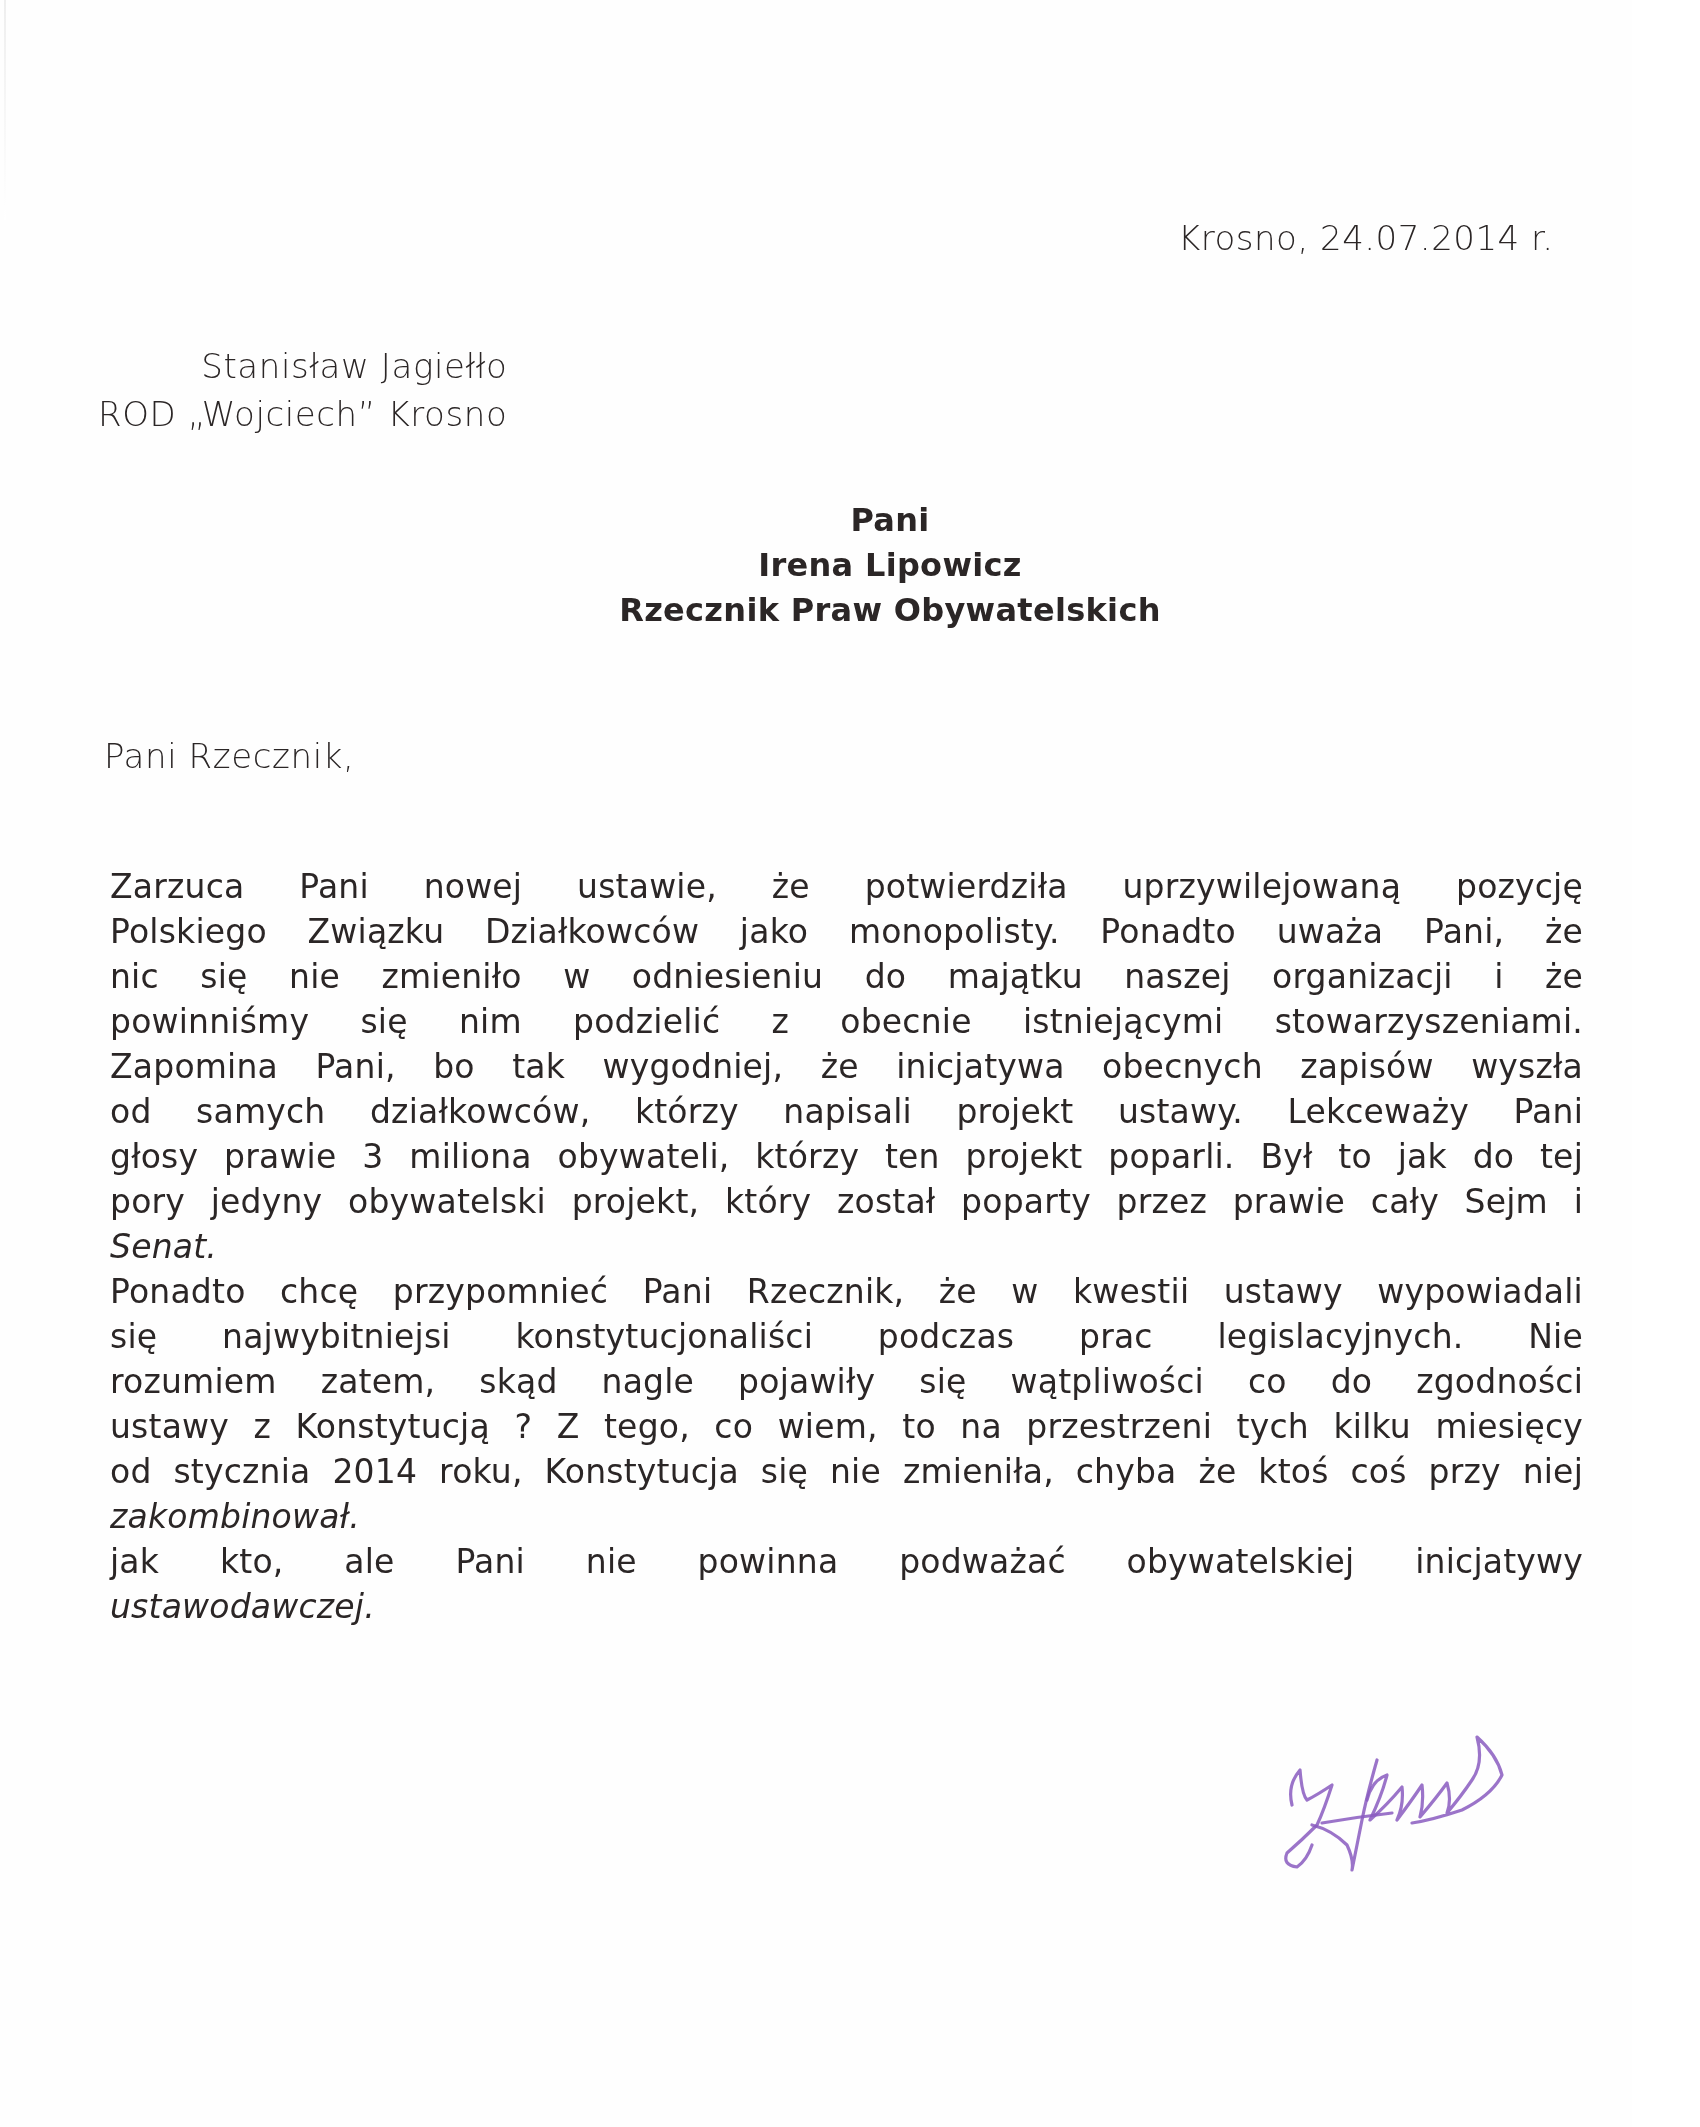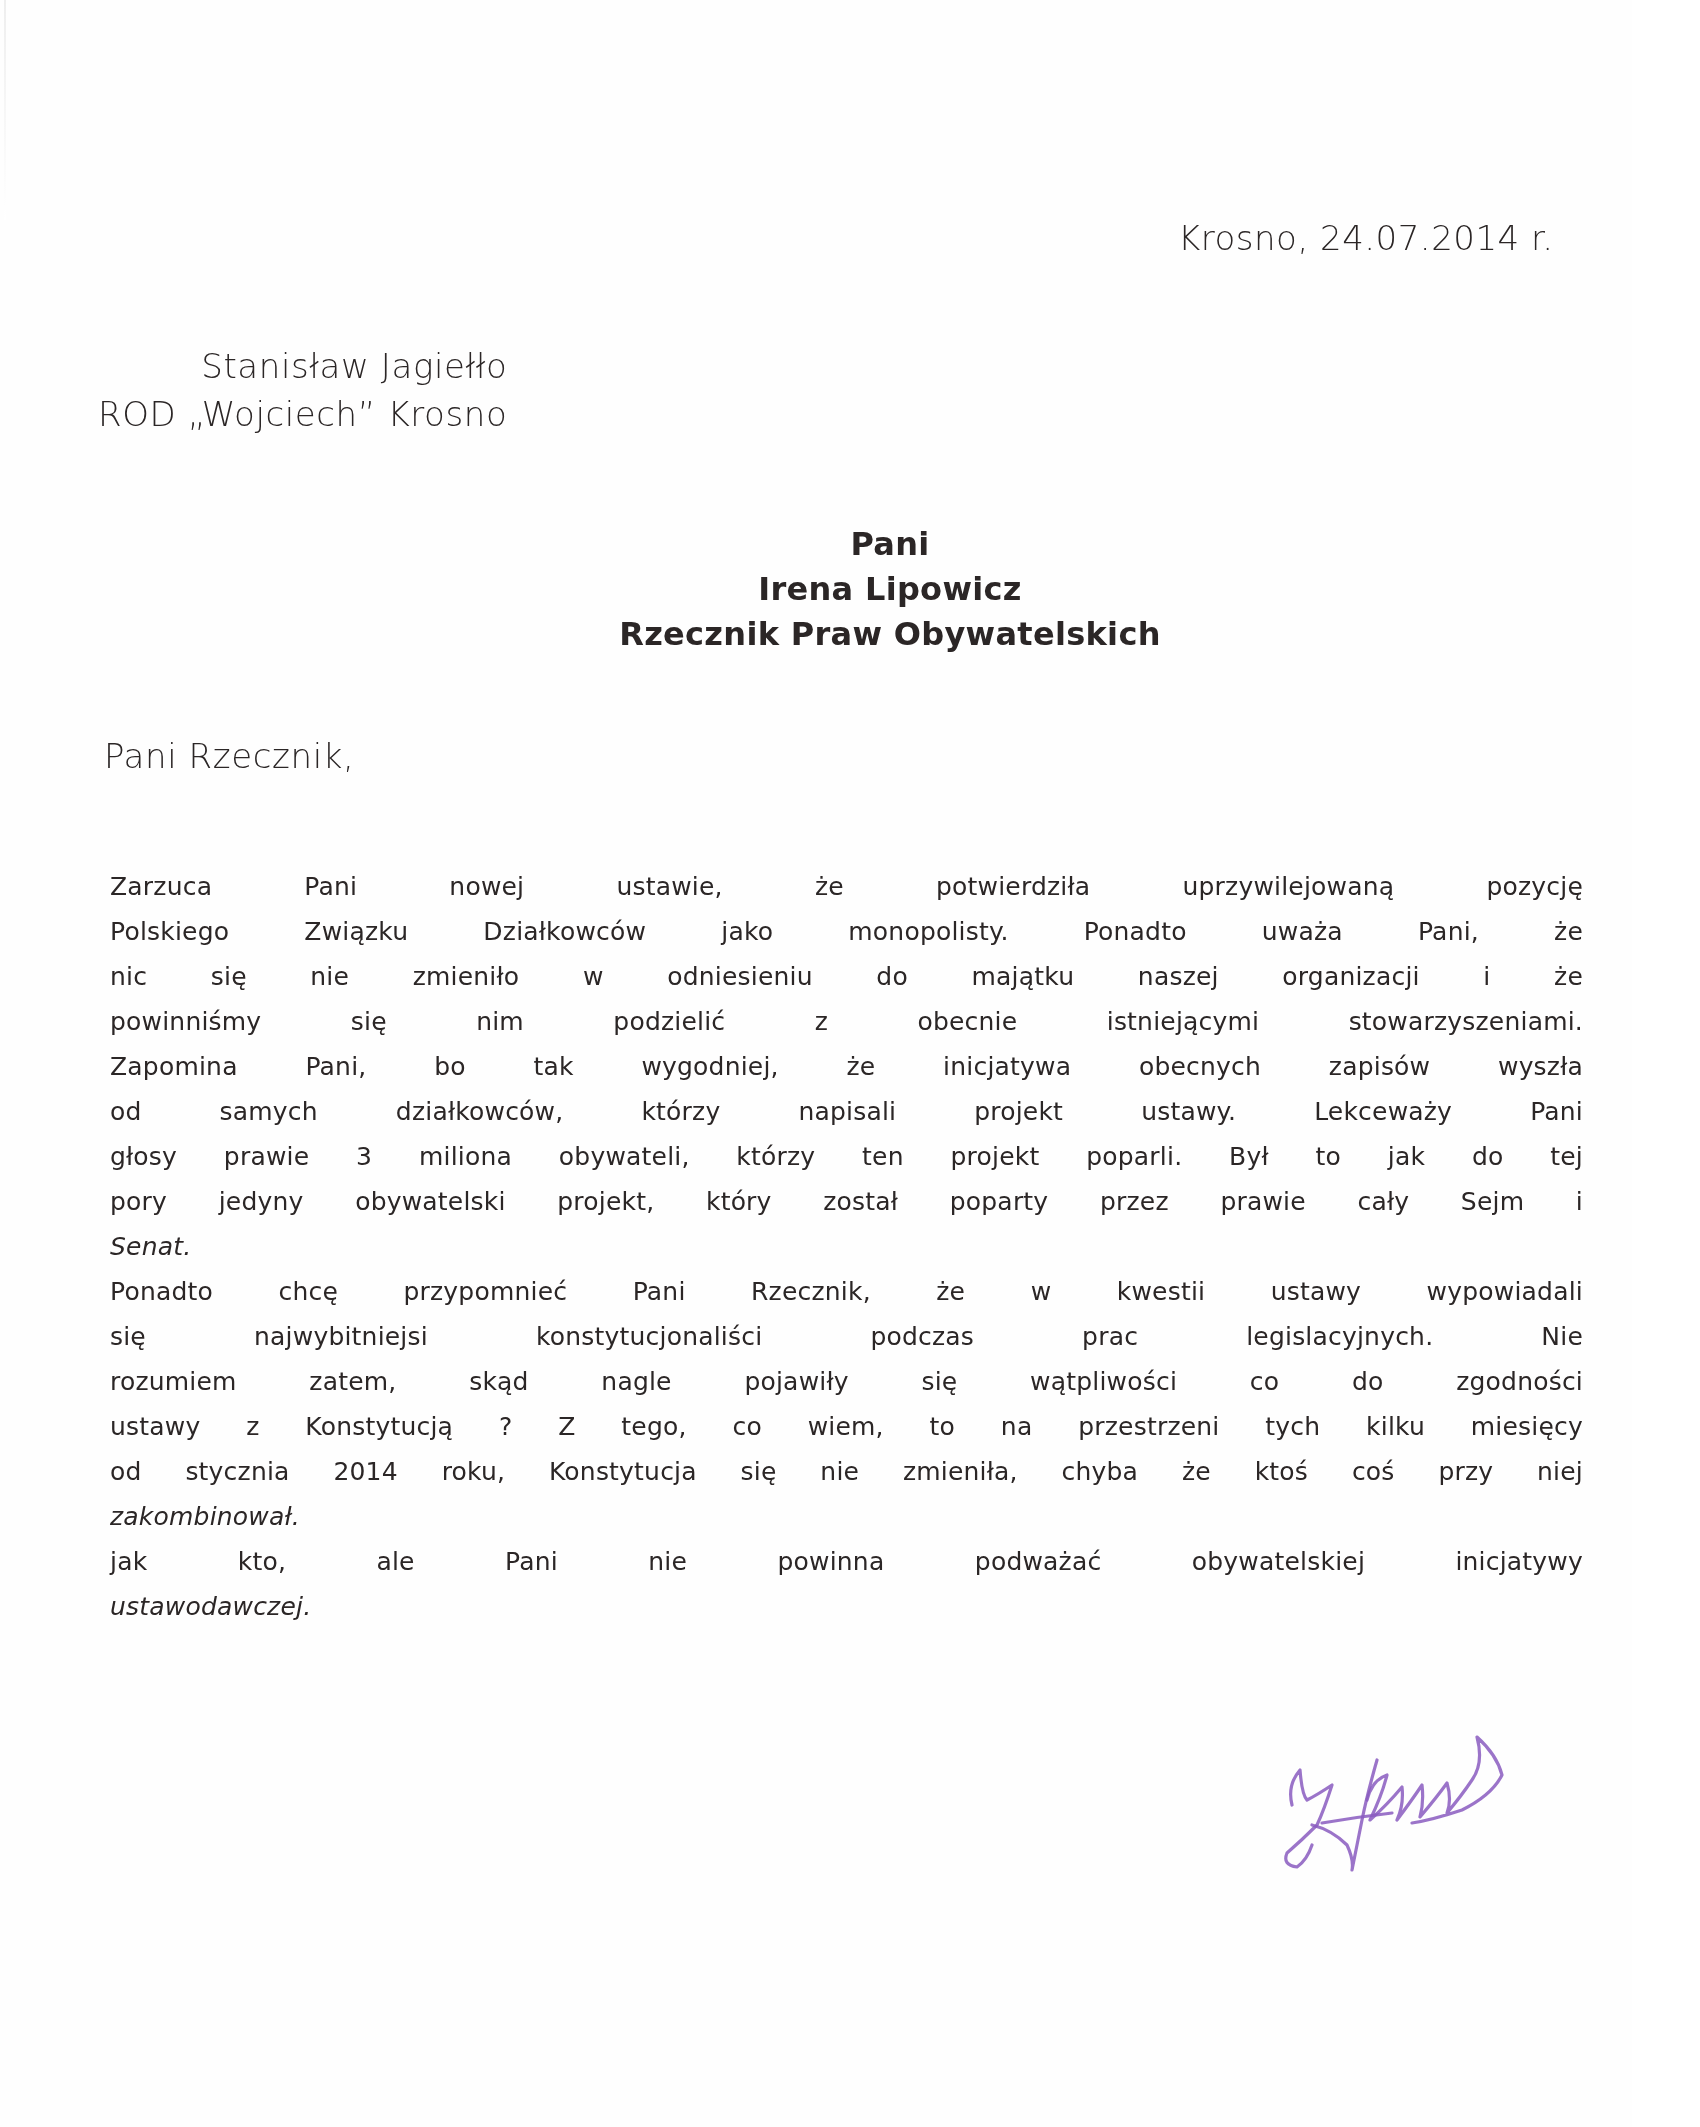--- a/index.html
+++ b/index.html
@@ -44,21 +44,21 @@
       line-height: 48px;
       letter-spacing: 0.6px;
       font-weight: 300;
       white-space: nowrap;
       text-align: right;
     }
     .recipient {
       position: absolute;
       left: 0;
       width: 1700px;
-      top: 522px;
+      top: 498px;
       text-align: center;
       font-size: 32px;
       line-height: 45px;
       font-weight: bold;
       letter-spacing: 0.3px;
       padding-left: 80px;
       box-sizing: border-box;
     }
     .salutation {
       position: absolute;
@@ -72,21 +72,21 @@
     .body-text {
       position: absolute;
       left: 110px;
       top: 864px;
       width: 1473px;
     }
     .line {
       display: block;
       height: 45px;
       line-height: 45px;
-      font-size: 25px;
+      font-size: 33px;
       white-space: nowrap;
       letter-spacing: 0.2px;
       text-align: justify;
       text-align-last: justify;
     }
     .line.last {
       text-align-last: left;
       font-style: italic;
     }
     .signature {

